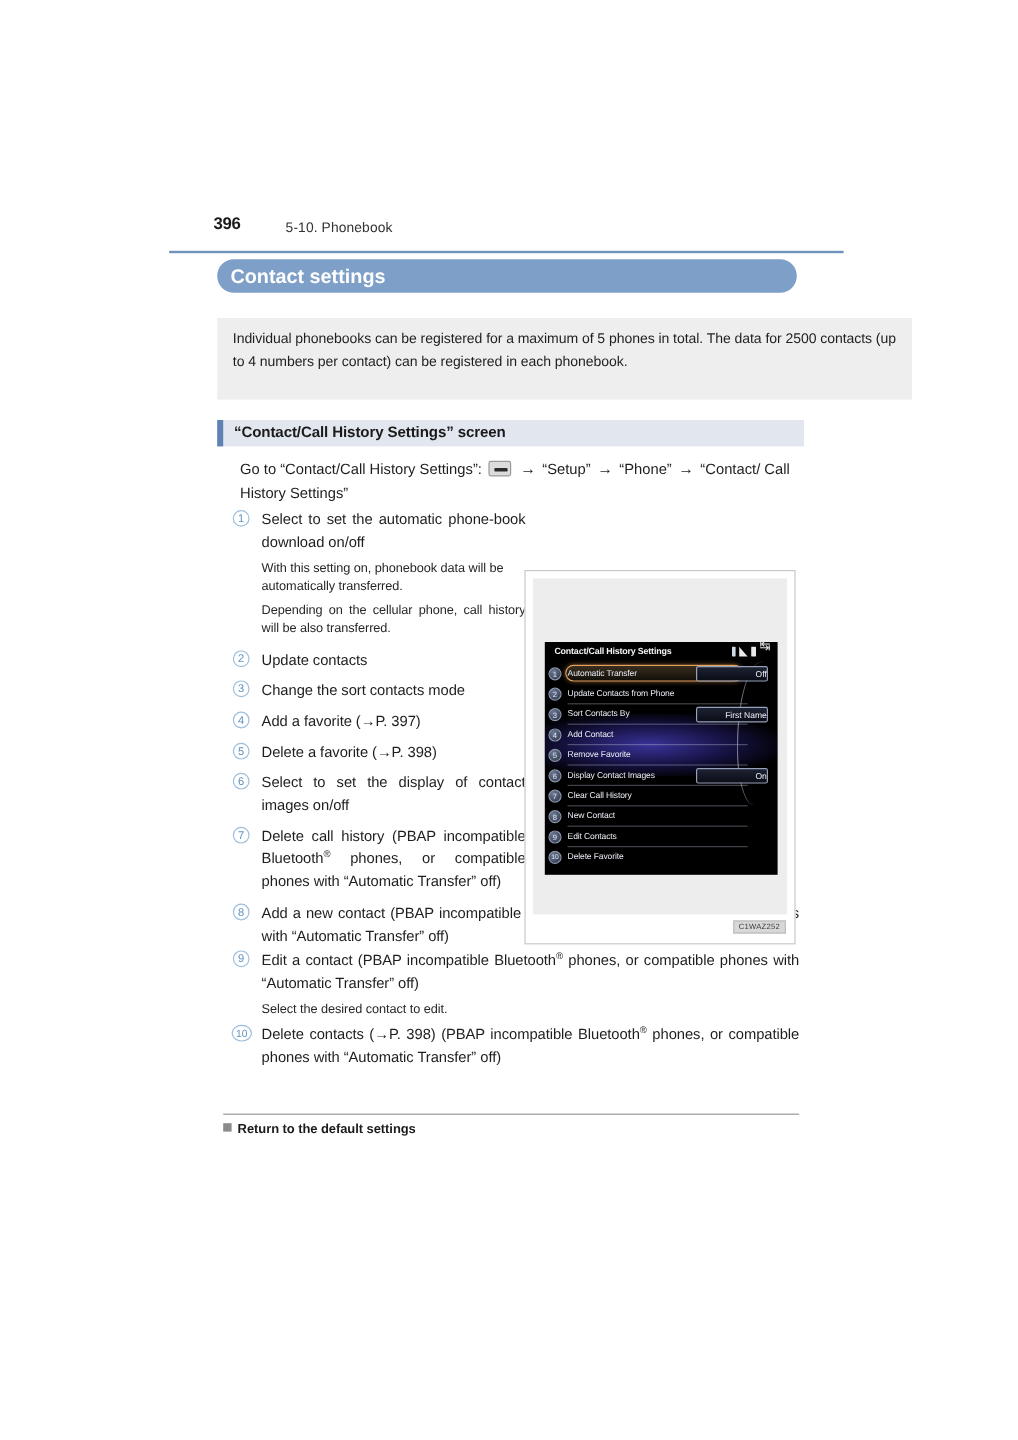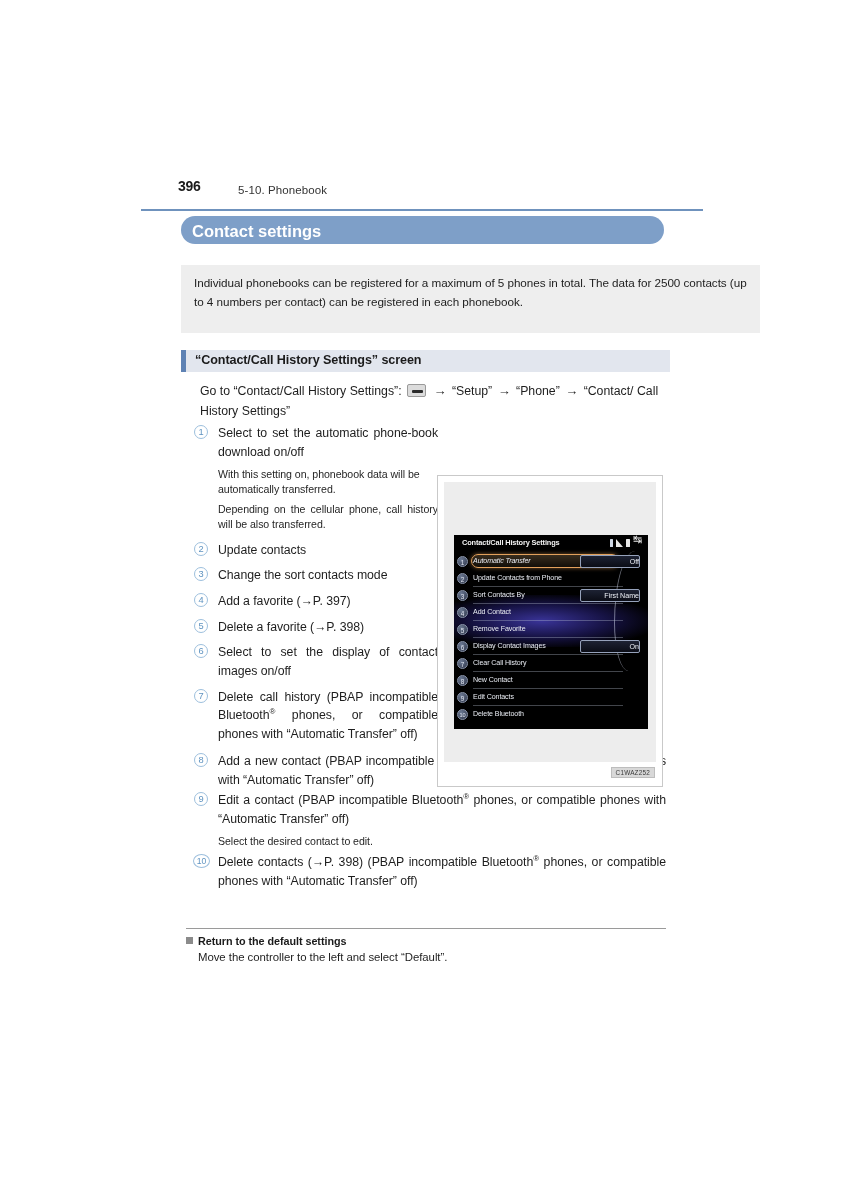--- a/index.html
+++ b/index.html
@@ -185,21 +185,21 @@
     border:0.8px solid #96a2bb; border-radius:2px;
     background:linear-gradient(180deg,#1d2233,#0b0d16);
     color:#eef1f7; font-size:7.1px; line-height:13px; text-align:right;
   }
   .nrow.selected .hl {
     position:absolute; left:17px; top:0.8px; width:148px; height:14.6px;
     border:1.2px solid #e3a15c; border-radius:7px;
     background:linear-gradient(180deg, rgba(60,48,32,0.95), rgba(20,16,10,0.9));
     box-shadow:0 0 4px rgba(228,160,90,0.55);
   }
-  .nrow.selected .lbl { z-index:3;font-style:italic; }
+  .nrow.selected .lbl { z-index:3; }
 
   .figcode {
     position:absolute; right:7px; bottom:8px;
     background:#d8d8d8; border:1px solid #bdbdbd;
     color:#3a3a3a; font-size:6.4px; letter-spacing:0.2px;
     padding:1px 4px;
     font-family:"Liberation Sans", sans-serif;
   }
 
   
@@ -391,29 +391,28 @@
         </div>
 
         <div class="nrow" style="top:154px;">
           <span class="bullet">9</span>
           <span class="lbl">Edit Contacts</span>
           <span class="divider"></span>
         </div>
 
         <div class="nrow" style="top:171px;">
           <span class="bullet" style="font-size:5.6px;">10</span>
-          <span class="lbl">Delete Bluetooth</span>
+          <span class="lbl">Delete Favorite</span>
         </div>
 
       </div>
     </div>
     <div class="figcode">C1WAZ252</div>
   </div>
 
   <div class="hr2"></div>
   <div class="retblock">
     <div class="hdr">
       <span class="sqbullet"></span><span>Return to the default settings</span>
     </div>
-    <div class="body">Move the controller to the left and select “Default”.</div>
   </div>
 
 </div>
 
 </body></html>

